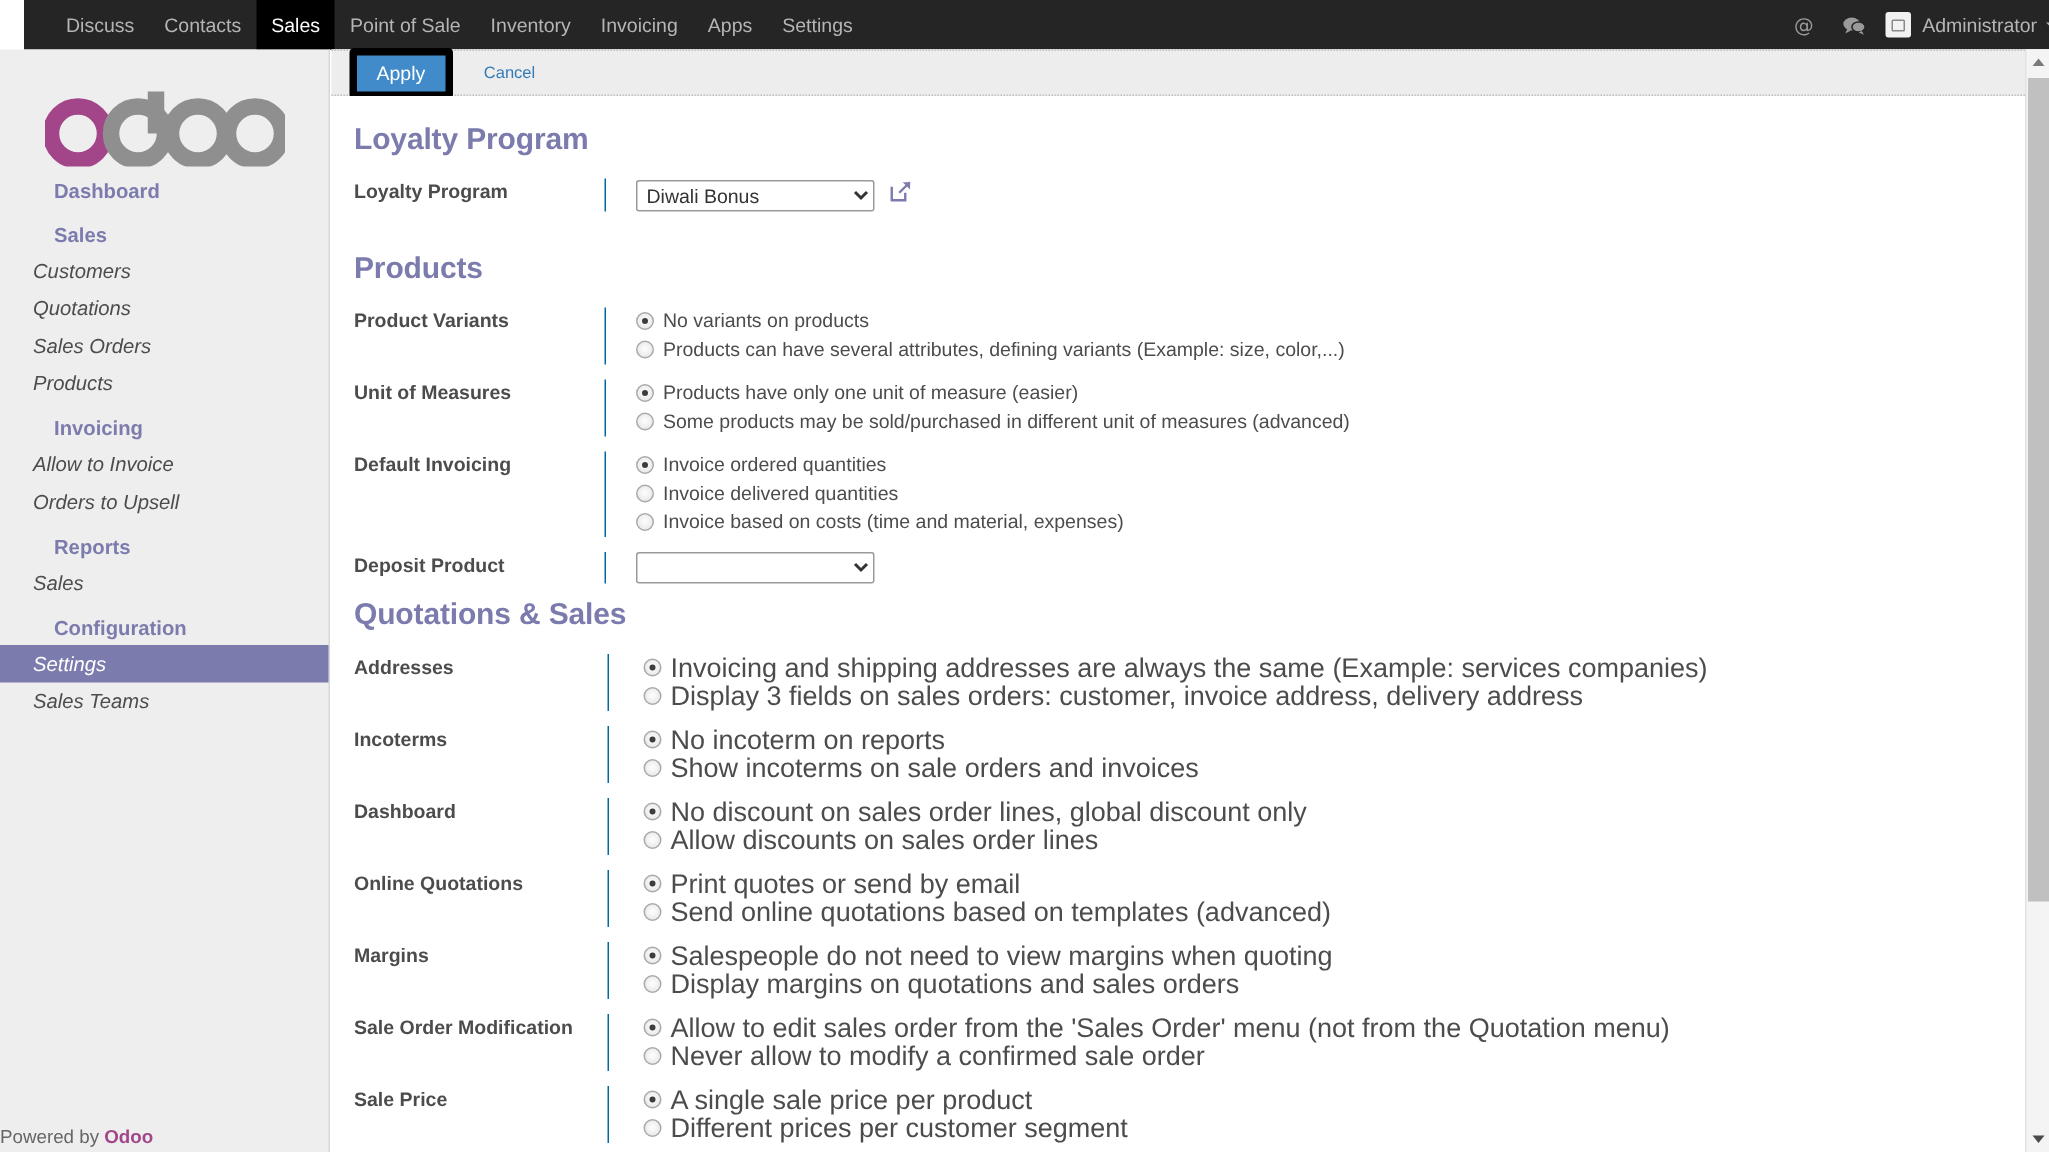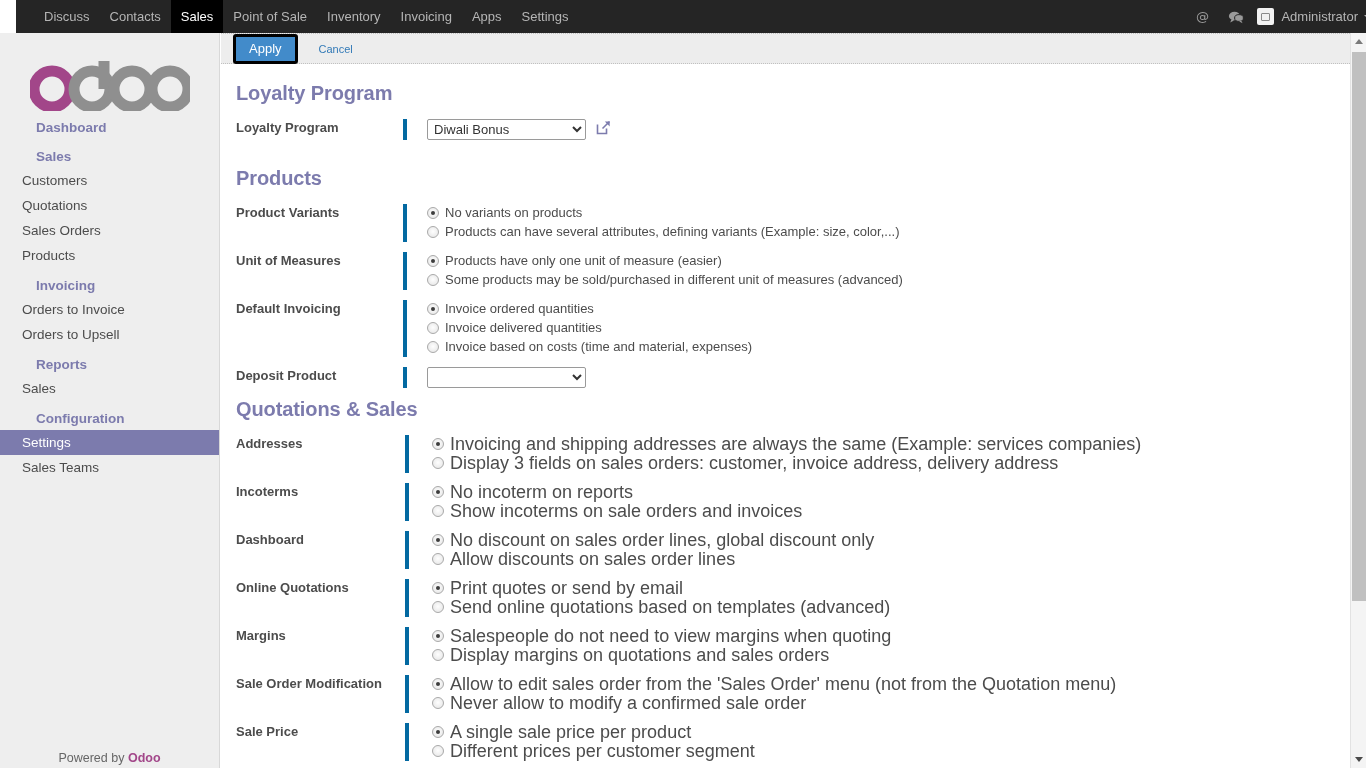--- a/index.html
+++ b/index.html
@@ -91,28 +91,29 @@
     padding: 4px 0 4px 10px;
     margin-top: 6px;
     margin-left: 26px;
   }
   .side-section.tight { margin-top: 0; }
   .side-link {
     color: #4c4c4c;
     font-size: 13.5px;
     padding: 5px 0 5px 22px;
     cursor: pointer;
+    font-style: italic;
   }
   .side-link.active {
     background: #7c7bad;
     color: #ffffff;
   }
   #powered {
     position: absolute; bottom: 3px; left: 0; width: 219px;
-    text-align: center;
+    text-align: left;
     font-size: 12.5px;
     color: #666666;
   }
   #powered b { color: #a24689; font-weight: bold; }
 
   
   #main {
     position: absolute; top: 33px; left: 221px;
     width: 1145px; height: 735px;
     background: #ffffff;
@@ -121,21 +122,21 @@
     position: absolute; top: 0; left: 0;
     width: 1129px; height: 31px;
     background: #ededed;
     border-top: 1px dotted #c0c0c0;
     border-bottom: 1px dotted #c0c0c0;
     display: flex; align-items: center;
     padding-left: 12px;
   }
   #apply-btn {
     background: #428bca;
-    border: 3px solid #000000;
+    border: 5px solid #000000;
     border-radius: 3px;
     color: #ffffff;
     font-size: 13px;
     padding: 4px 13px 5px;
     cursor: pointer;
   }
   #cancel-btn {
     color: #337ab7;
     font-size: 11px;
     margin-left: 21px;
@@ -165,21 +166,21 @@
   }
   .row-label {
     width: 167px;
     flex: 0 0 167px;
     color: #4c4c4c;
     font-size: 13px;
     font-weight: bold;
     padding-top: 1px;
   }
   .row-field {
-    border-left: 4px solid #0369a1;
+    border-left: 1px solid #0369a1;
     padding-left: 20px;
     flex: 1;
   }
 
   .opt {
     display: flex; align-items: flex-start;
     font-size: 13px;
     color: #4c4c4c;
     line-height: 18px;
     margin-bottom: 1px;
@@ -310,21 +311,21 @@
     </svg>
   </div>
   <div id="side-nav">
       <div class="side-section tight">Dashboard</div>
       <div class="side-section">Sales</div>
       <div class="side-link">Customers</div>
       <div class="side-link">Quotations</div>
       <div class="side-link">Sales Orders</div>
       <div class="side-link">Products</div>
       <div class="side-section">Invoicing</div>
-      <div class="side-link">Orders to Invoice</div>
+      <div class="side-link">Allow to Invoice</div>
       <div class="side-link">Orders to Upsell</div>
       <div class="side-section">Reports</div>
       <div class="side-link">Sales</div>
       <div class="side-section">Configuration</div>
       <div class="side-link active">Settings</div>
       <div class="side-link">Sales Teams</div>
     </div>
   <div id="powered">
     <span>Powered by </span><b>Odoo</b>
   </div>

